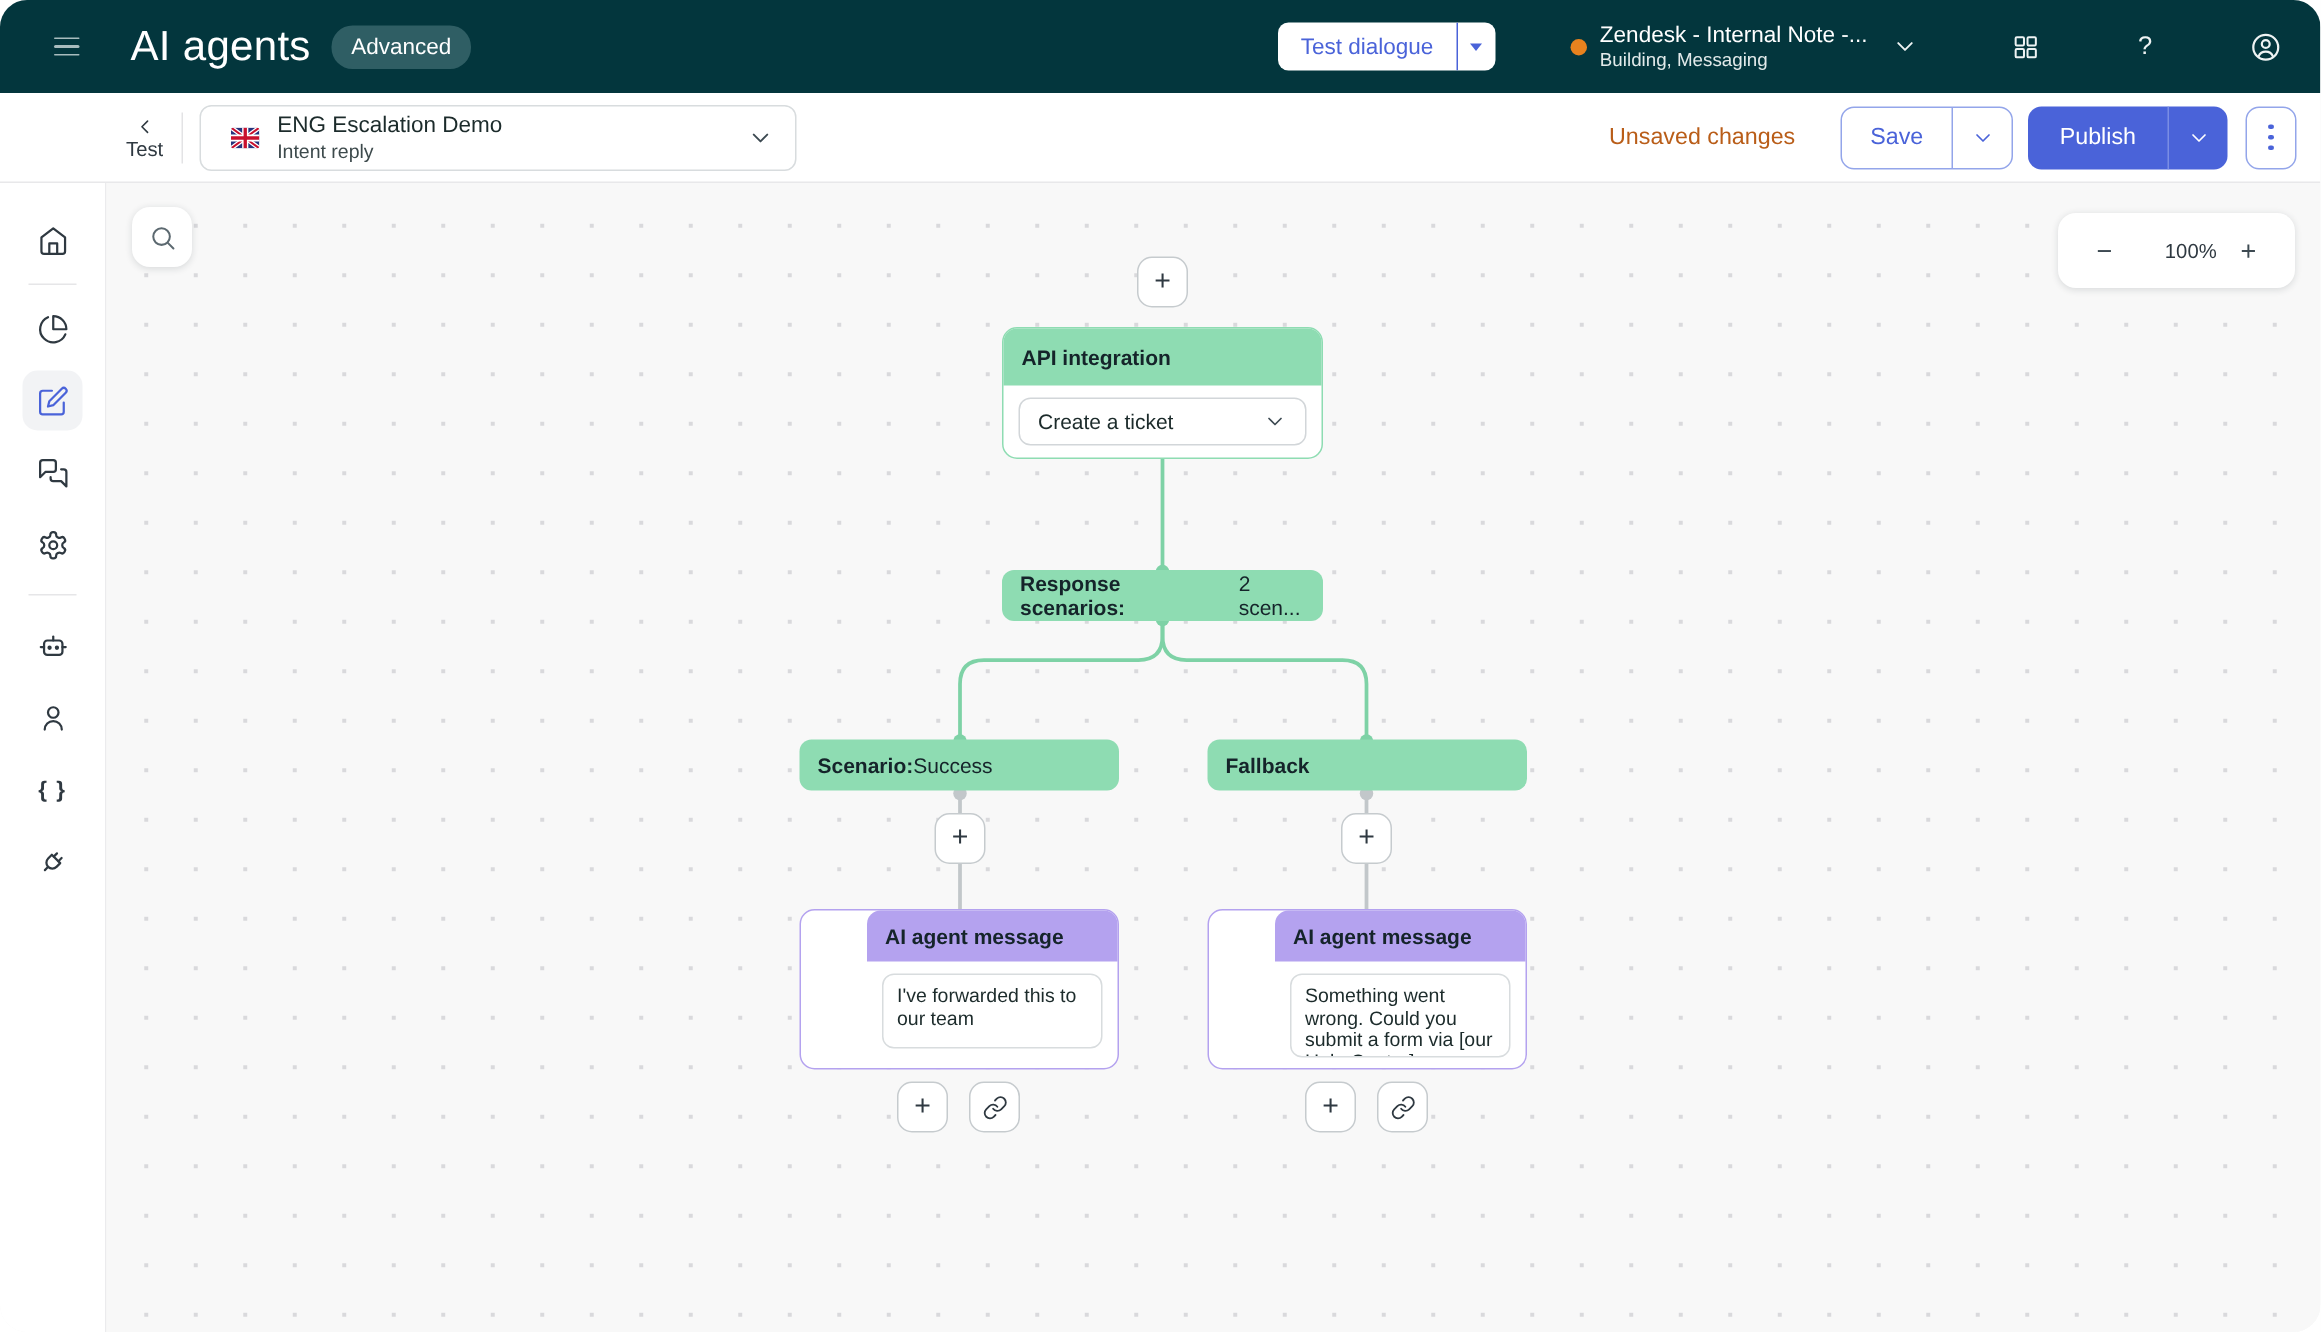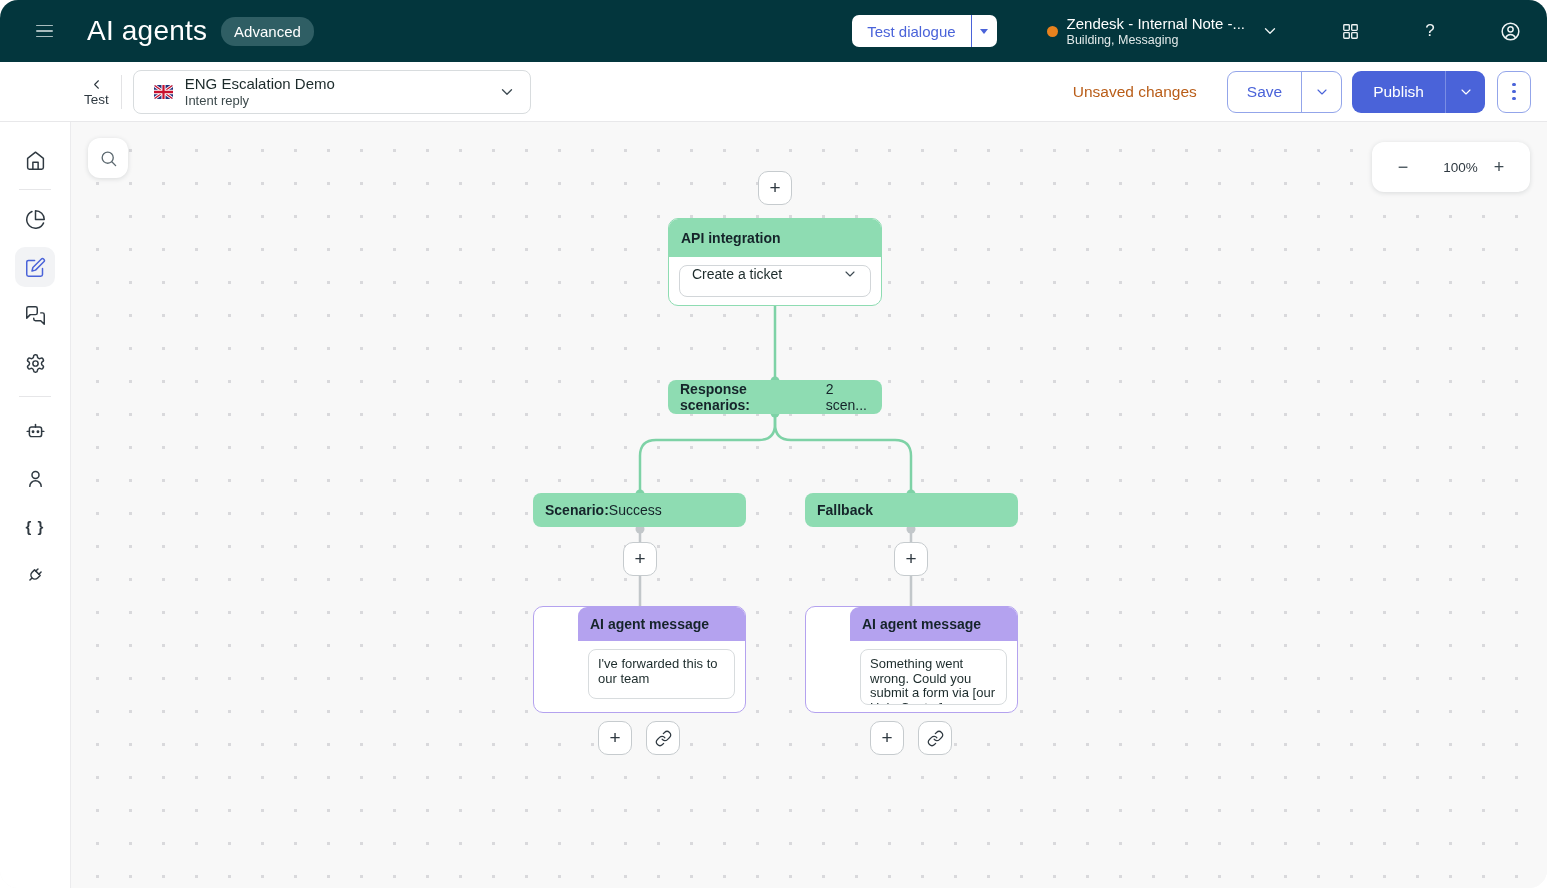--- a/index.html
+++ b/index.html
@@ -74,21 +74,21 @@
   .node { position:absolute; border-radius:10px; z-index:2; }
   .node-pill { background:#8edcb2; height:34px; display:flex; align-items:center; padding:0 12px; font-size:14px; color:#15242a; border-radius:8px; cursor:pointer; }
   .node-pill b { font-weight:700; }
   .node-card { background:#ffffff; cursor:pointer; }
   .node-card .nc-header { height:38px; display:flex; align-items:center; padding:0 12px; font-size:14px; font-weight:700; color:#15242a; border-radius:9px 9px 0 0; }
   .green-card { border:1.5px solid #8edcb2; }
   .green-card .nc-header { background:#8edcb2; height:38px; }
   .purple-card { border:1.5px solid #b4a2ef;padding-left:44px; }
   .purple-card .nc-header { background:#b4a2ef; height:34px; }
   .nc-body { padding:8px 10px; }
-  .nc-select { height:32px; border:1px solid #d2d6d9; border-radius:8px; background:#fff; display:flex; align-items:flex-start; padding:0 12px; font-size:14px; color:#1c2b2b; cursor:pointer; }
+  .nc-select { height:32px; border:1px solid #d2d6d9; border-radius:8px; background:#fff; display:flex; align-items:center; padding:12px 12px; font-size:14px; color:#1c2b2b; cursor:pointer; }
   .nc-select .grow { flex:1; }
   .msg-box { border:1px solid #d8dcde; border-radius:8px; background:#fff; padding:7px 9px; font-size:13px; line-height:14.5px; color:#1c2b2b; overflow:hidden; white-space:pre-line; cursor:text; }
 
   svg.stroke-ic { fill:none; stroke-width:1.7; stroke-linecap:round; stroke-linejoin:round; }
 </style>
 </head>
 <body>
 
 <div class="app">
 

